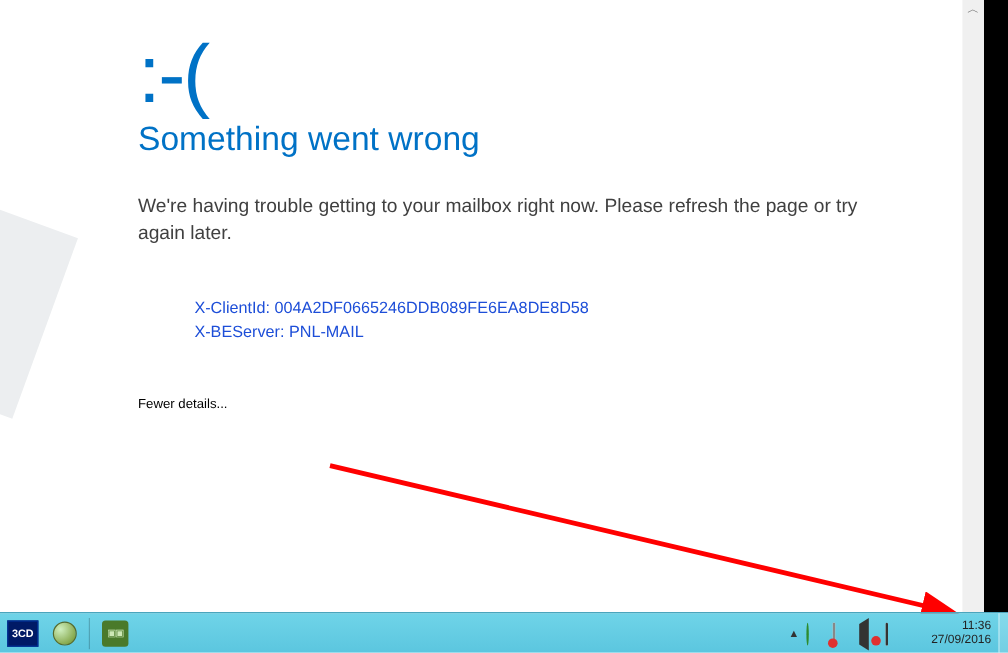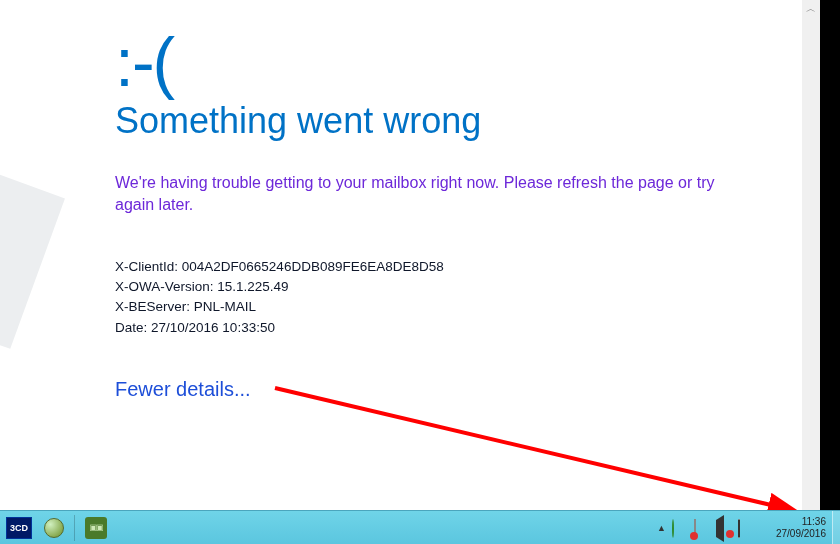--- a/index.html
+++ b/index.html
@@ -47,42 +47,43 @@
     }
     .sad-face {
       font-size: 68px;
       font-weight: 300;
       color: #0072c6;
       line-height: 1;
       letter-spacing: -2px;
       margin-bottom: 4px;
     }
     .heading {
-      font-size: 36px;
+      font-size: 28px;
       font-weight: 300;
       color: #0072c6;
       margin-bottom: 30px;
     }
     .message {
       font-size: 16px;
-      color: #6d28d9;
+      color: #404040;
       line-height: 1.4;
       margin-bottom: 40px;
     }
     .details {
       font-size: 13.5px;
-      color: #0f172a;
+      color: #1d4ed8;
       line-height: 1.5;
       margin-bottom: 40px;
       position: relative;
+      margin-left: 47px;
     }
     .details .row span:first-child { }
     .link {
-      font-size: 20px;
-      color: #1d4ed8;
+      font-size: 11px;
+      color: #000000;
       cursor: pointer;
       display: inline-block;
       margin-bottom: 18px;
     }
     .refresh-row {
       color: #0072c6;
       font-size: 20px;
       font-weight: 300;
     }
 
@@ -194,30 +195,22 @@
     <div class="sad-face">:-(</div>
     <div class="heading">Something went wrong</div>
     <div class="message">We're having trouble getting to your mailbox right now. Please refresh the page or try again later.</div>
 
     <div class="details">
       <div class="row">
         <span>X-ClientId:</span>
         <span>004A2DF0665246DDB089FE6EA8DE8D58</span>
       </div>
       <div class="row">
-        <span>X-OWA-Version:</span>
-        <span>15.1.225.49</span>
-      </div>
-      <div class="row">
         <span>X-BEServer:</span>
         <span>PNL-MAIL</span>
-      </div>
-      <div class="row">
-        <span>Date:</span>
-        <span>27/10/2016 10:33:50</span>
       </div>
     </div>
 
     <div class="link">Fewer details...</div>
     <br>
     <div class="refresh-row">
       
       <span style="opacity:0.0">Refresh the page</span>
     </div>
   </div>

